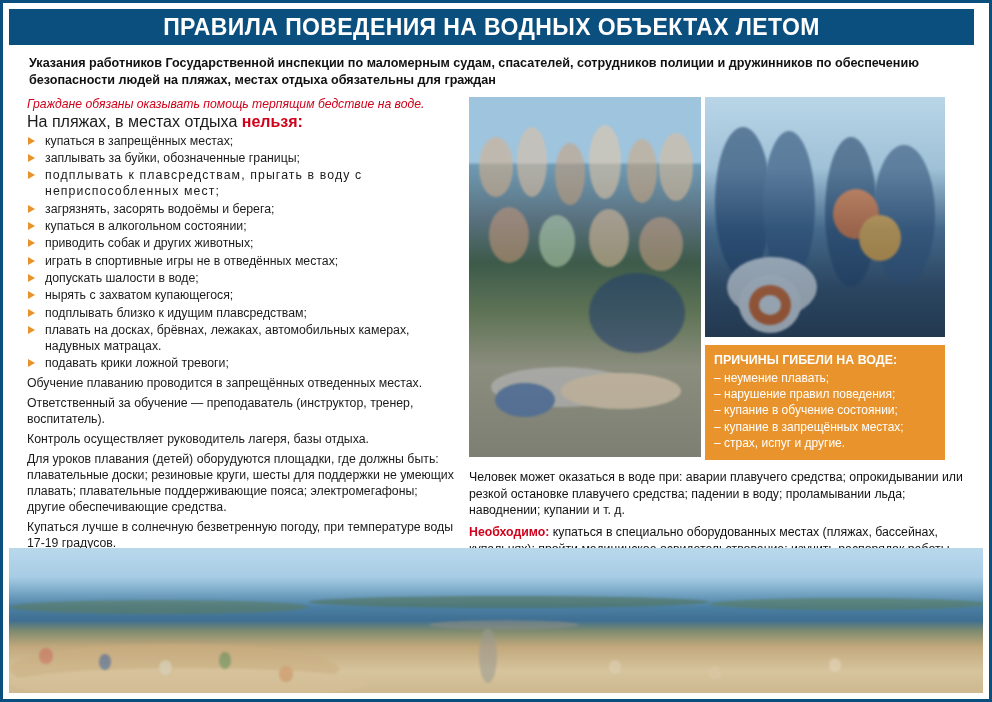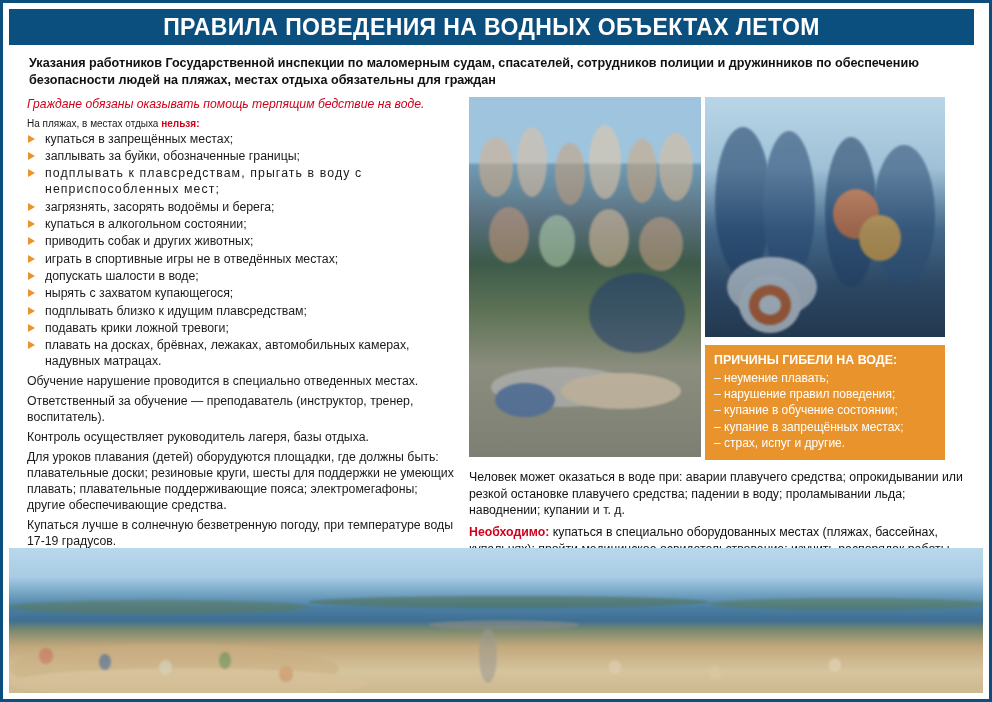--- a/index.html
+++ b/index.html
@@ -63,24 +63,23 @@
   .col-right {
     flex: 1 1 auto;
     position: relative;
   }
 
   .italic-red {
     color: #d0021b;
     font-style: italic;
     font-size: 12.2px;
     line-height: 1.3;
-    margin-bottom: 5px;
   }
   .lead-line {
-    font-size: 10px;
+    font-size: 16px;
     margin-bottom: 3px;
   }
   .lead-line .nelzya {
     color: #d0021b;
     font-weight: bold;
   }
 
   ul.rules {
     list-style: none;
     margin: 0 0 0 0;
@@ -217,25 +216,25 @@
         <li><span class="bullet"></span><span>купаться в запрещённых местах;</span></li>
         <li><span class="bullet"></span><span>заплывать за буйки, обозначенные границы;</span></li>
         <li class="spaced"><span class="bullet"></span><span>подплывать к плавсредствам, прыгать в воду с неприспособленных мест;</span></li>
         <li><span class="bullet"></span><span>загрязнять, засорять водоёмы и берега;</span></li>
         <li><span class="bullet"></span><span>купаться в алкогольном состоянии;</span></li>
         <li><span class="bullet"></span><span>приводить собак и других животных;</span></li>
         <li><span class="bullet"></span><span>играть в спортивные игры не в отведённых местах;</span></li>
         <li><span class="bullet"></span><span>допускать шалости в воде;</span></li>
         <li><span class="bullet"></span><span>нырять с захватом купающегося;</span></li>
         <li><span class="bullet"></span><span>подплывать близко к идущим плавсредствам;</span></li>
+        <li><span class="bullet"></span><span>плавать на досках, брёвнах, лежаках, автомобильных камерах, надувных матрацах.</span></li>
         <li><span class="bullet"></span><span>подавать крики ложной тревоги;</span></li>
-        <li><span class="bullet"></span><span>плавать на досках, брёвнах, лежаках, автомобильных камерах, надувных матрацах.</span></li>
       </ul>
 
-      <div class="para">Обучение нарушение проводится в специально отведенных местах.</div>
+      <div class="para">Обучение плаванию проводится в запрещённых отведенных местах.</div>
       <div class="para">Ответственный за обучение — преподаватель (инструктор, тренер, воспитатель).</div>
       <div class="para">Контроль осуществляет руководитель лагеря, базы отдыха.</div>
       <div class="para">Для уроков плавания (детей) оборудуются площадки, где должны быть: плавательные доски; резиновые круги, шесты для поддержки не умеющих плавать; плавательные поддерживающие пояса; электромегафоны; другие обеспечивающие средства.</div>
       <div class="para">Купаться лучше в солнечную безветренную погоду, при температуре воды 17-19 градусов.</div>
       <div class="para">Оптимальное время нахождения в воде - 10-15 мин</div>
     </div>
 
     <div class="col-right">
       <div class="photo-row">
 

